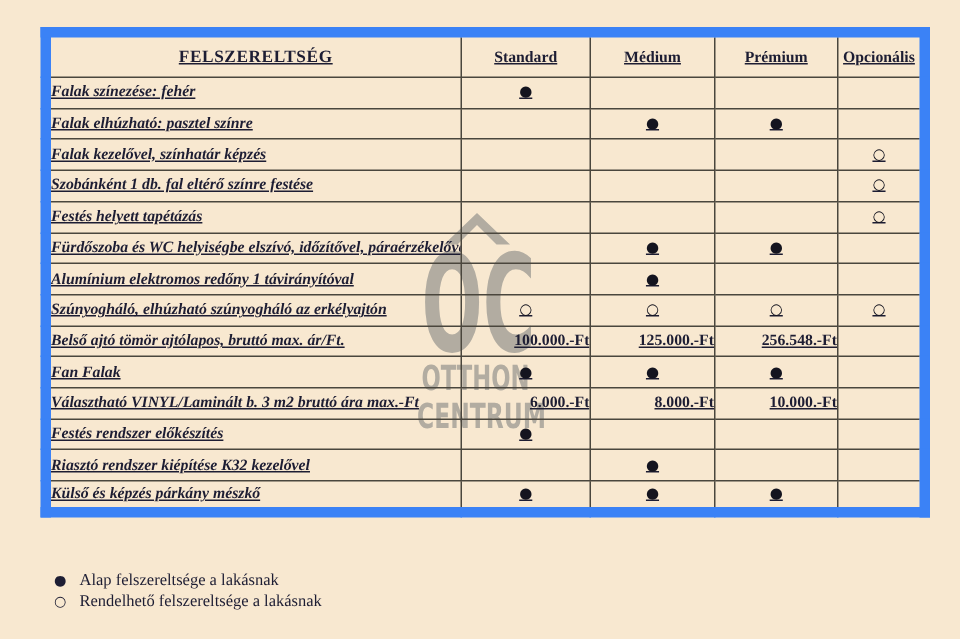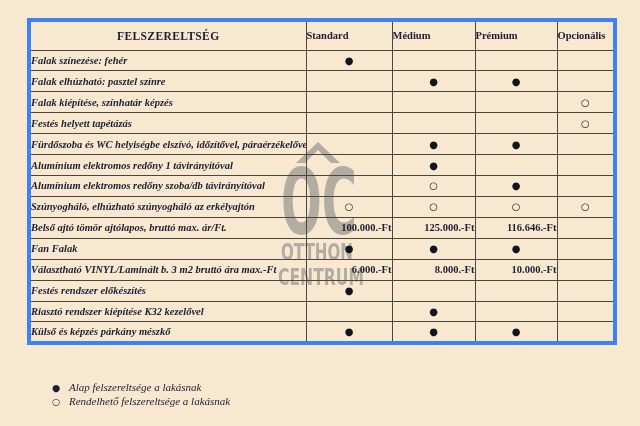--- a/index.html
+++ b/index.html
@@ -6,32 +6,32 @@
   body{width:640px;height:426px;overflow:hidden;}
   #canvas{position:relative;width:640px;height:426px;background:#f8e8d0;font-family:"Liberation Serif",serif;color:#1d1d33;}
 
   
   #watermark{position:absolute;left:276px;top:136px;width:100px;height:156px;z-index:1;}
 
   
   table.spec{position:absolute;left:27px;top:18px;width:586px;height:327px;z-index:2;
     border-collapse:collapse;table-layout:fixed;background:transparent;}
   table.spec td,table.spec th{border:1px solid #4a463d;padding:0;vertical-align:middle;overflow:hidden;white-space:nowrap;}
-  table.spec{border:4px solid #3b82f6;}
+  table.spec{border:7px solid #3b82f6;text-decoration:underline;}
   tr.head{height:30px;}
   tr.row{height:17.4px;}
   th.feat{width:277px;font-size:11.5px;font-weight:bold;letter-spacing:.4px;text-align:center;}
-  th.col{font-size:10.5px;font-weight:bold;text-align:left;}
+  th.col{font-size:10.5px;font-weight:bold;text-align:center;}
   col.c-label{width:277px;} col.c-std{width:86px;} col.c-med{width:83px;} col.c-pre{width:82px;} col.c-opt{width:58px;}
   td.label{font-size:10.5px;font-weight:bold;font-style:italic;padding-left:5px;}
   td.mark{font-family:"DejaVu Sans",sans-serif;font-size:10px;text-align:center;color:#14141f;}
   td.price{font-size:10.5px;font-weight:bold;text-align:right;}
 
   
-  #legend{position:absolute;left:52px;top:381px;z-index:2;font-size:11px;line-height:13.5px;font-style:italic;}
+  #legend{position:absolute;left:36px;top:381px;z-index:2;font-size:11px;line-height:13.5px;}
   #legend .sym{display:inline-block;width:17px;font-family:"DejaVu Sans",sans-serif;font-size:9.5px;text-align:left;}
 </style>
 </head>
 <body>
 
 <div id="canvas">
 
   <svg id="watermark" viewBox="0 0 100 156" xmlns="http://www.w3.org/2000/svg">
     <g fill="#a6a299" opacity="0.85">
       <polygon points="20,27 42,6 64,27 55,27 42,14 29,27"></polygon>
@@ -67,21 +67,28 @@
         <td class="mark"></td>
       </tr>
       <tr class="row">
         <td class="label">Falak elhúzható: pasztel színre</td>
         <td class="mark"></td>
         <td class="mark">●</td>
         <td class="mark">●</td>
         <td class="mark"></td>
       </tr>
       <tr class="row">
-        <td class="label">Falak kiépítése, színhatár képzés</td>
+        <td class="label">Falak kezelővel, színhatár képzés</td>
+        <td class="mark"></td>
+        <td class="mark"></td>
+        <td class="mark"></td>
+        <td class="mark">○</td>
+      </tr>
+      <tr class="row">
+        <td class="label">Szobánként 1 db. fal eltérő színre festése</td>
         <td class="mark"></td>
         <td class="mark"></td>
         <td class="mark"></td>
         <td class="mark">○</td>
       </tr>
       <tr class="row">
         <td class="label">Festés helyett tapétázás</td>
         <td class="mark"></td>
         <td class="mark"></td>
         <td class="mark"></td>
@@ -95,38 +102,31 @@
         <td class="mark"></td>
       </tr>
       <tr class="row">
         <td class="label">Alumínium elektromos redőny 1 távirányítóval</td>
         <td class="mark"></td>
         <td class="mark">●</td>
         <td class="mark"></td>
         <td class="mark"></td>
       </tr>
       <tr class="row">
-        <td class="label">Alumínium elektromos redőny szoba/db távirányítóval</td>
-        <td class="mark"></td>
-        <td class="mark">○</td>
-        <td class="mark">●</td>
-        <td class="mark"></td>
-      </tr>
-      <tr class="row">
         <td class="label">Szúnyogháló, elhúzható szúnyogháló az erkélyajtón</td>
         <td class="mark">○</td>
         <td class="mark">○</td>
         <td class="mark">○</td>
         <td class="mark">○</td>
       </tr>
       <tr class="row">
         <td class="label">Belső ajtó tömör ajtólapos, bruttó max. ár/Ft.</td>
         <td class="price">100.000.-Ft</td>
         <td class="price">125.000.-Ft</td>
-        <td class="price">116.646.-Ft</td>
+        <td class="price">256.548.-Ft</td>
         <td class="mark"></td>
       </tr>
       <tr class="row">
         <td class="label">Fan Falak</td>
         <td class="mark">●</td>
         <td class="mark">●</td>
         <td class="mark">●</td>
         <td class="mark"></td>
       </tr>
       <tr class="row">

